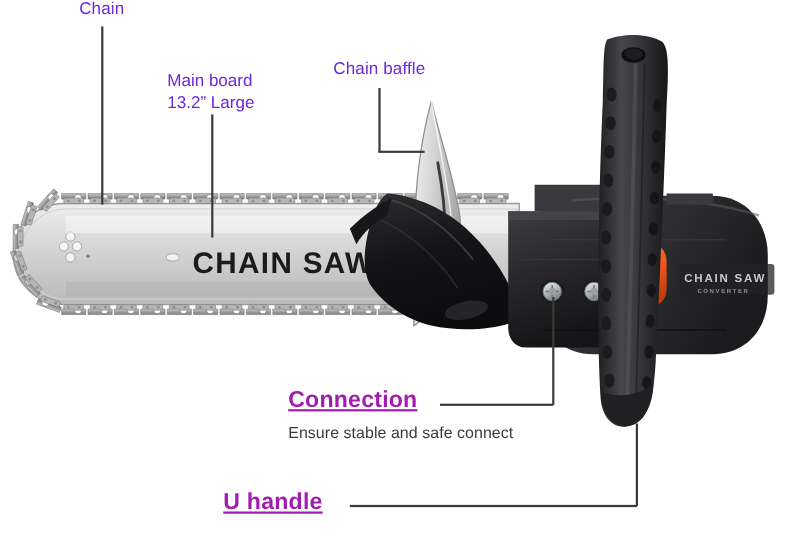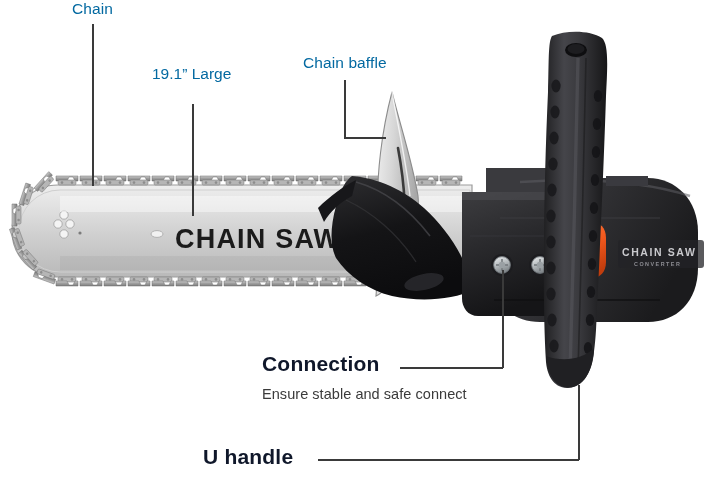--- a/index.html
+++ b/index.html
@@ -4,24 +4,24 @@
 <style>
   * { margin:0; padding:0; box-sizing:border-box; }
   html,body { background:#ffffff; }
   body {
     width:720px; height:501px; position:relative; overflow:hidden;
     font-family:"Liberation Sans", sans-serif; color:#222;
   }
   #stage { position:absolute; inset:0; }
 
   
-  .label      { position:absolute; white-space:nowrap; color:#0369a1; }
+  .label      { position:absolute; white-space:nowrap; color:#6d28d9; }
   .lbl-plain  { font-size:15.5px; font-weight:400; letter-spacing:.1px; }
   .lbl-two    { font-size:15.5px; font-weight:400; line-height:20px; }
-  .lbl-bold   { font-size:21px; font-weight:700; letter-spacing:.2px; color:#0f172a; }
+  .lbl-bold   { font-size:21px; font-weight:700; letter-spacing:.2px; color:#a21caf;text-decoration:underline; }
   .lbl-sub    { font-size:14.5px; font-weight:400; color:#3a3a3a; letter-spacing:.05px; }
 
   
   .leader { position:absolute; background:#3a3a3a; }
   .lv { width:1.6px; }
   .lh { height:1.6px; }
 
   
   #product { position:absolute; left:0; top:0; width:720px; height:501px; }
 </style>
@@ -377,21 +377,22 @@
 
   <div class="leader lv" style="left:502px; top:270px; height:98px;"></div>
   <div class="leader lh" style="left:400px; top:367px; width:103px;"></div>
 
   <div class="leader lv" style="left:578px; top:385px; height:75px;"></div>
   <div class="leader lh" style="left:318px; top:459px; width:261px;"></div>
 
   <div class="label lbl-plain" style="left:72px; top:0px;">Chain</div>
 
   <div class="label lbl-two" style="left:152px; top:64px;">
-    <div>19.1”  Large</div>
+    <div>Main board</div>
+    <div>13.2”  Large</div>
   </div>
 
   <div class="label lbl-plain" style="left:303px; top:54px;">Chain baffle</div>
 
   <div class="label lbl-bold" style="left:262px; top:352px;">Connection</div>
   <div class="label lbl-bold" style="left:203px; top:445px;">U handle</div>
 
   <div class="label lbl-sub" style="left:262px; top:386px;">Ensure stable and safe connect</div>
 
 </div>

